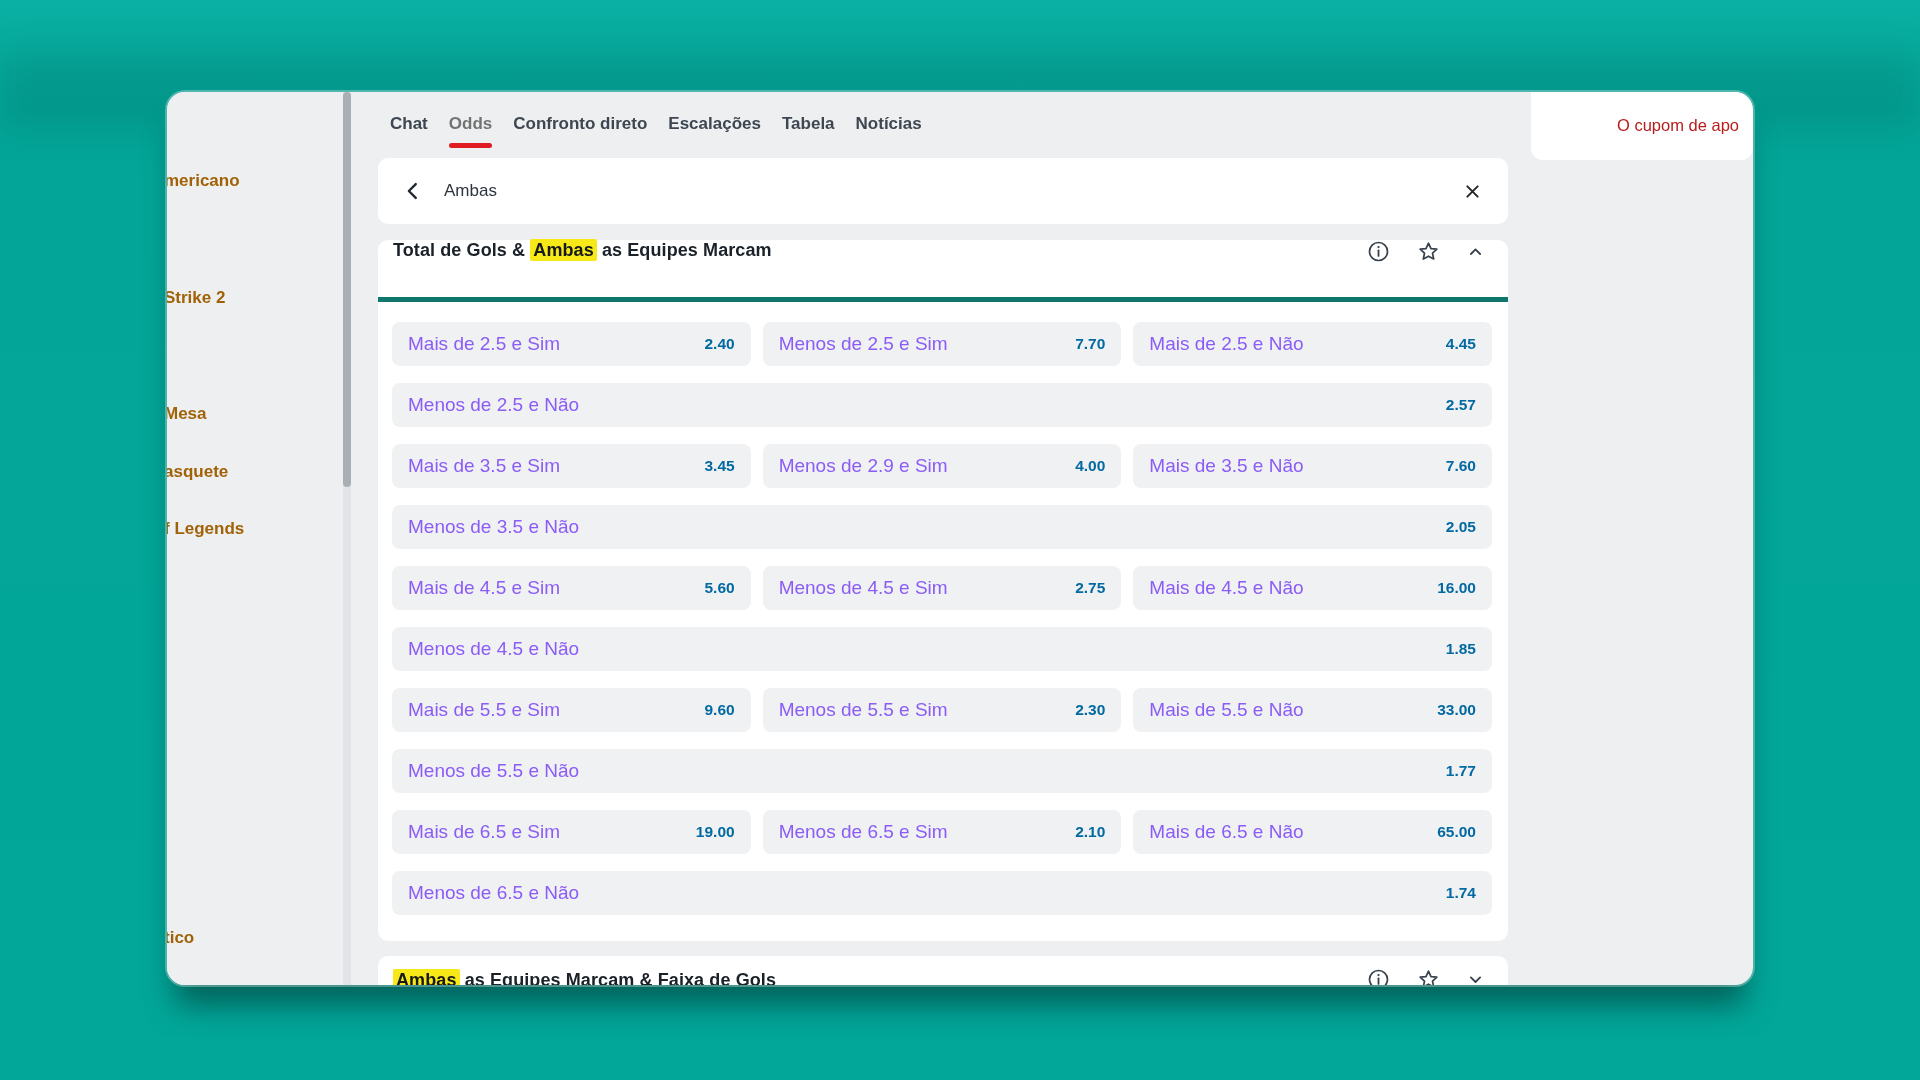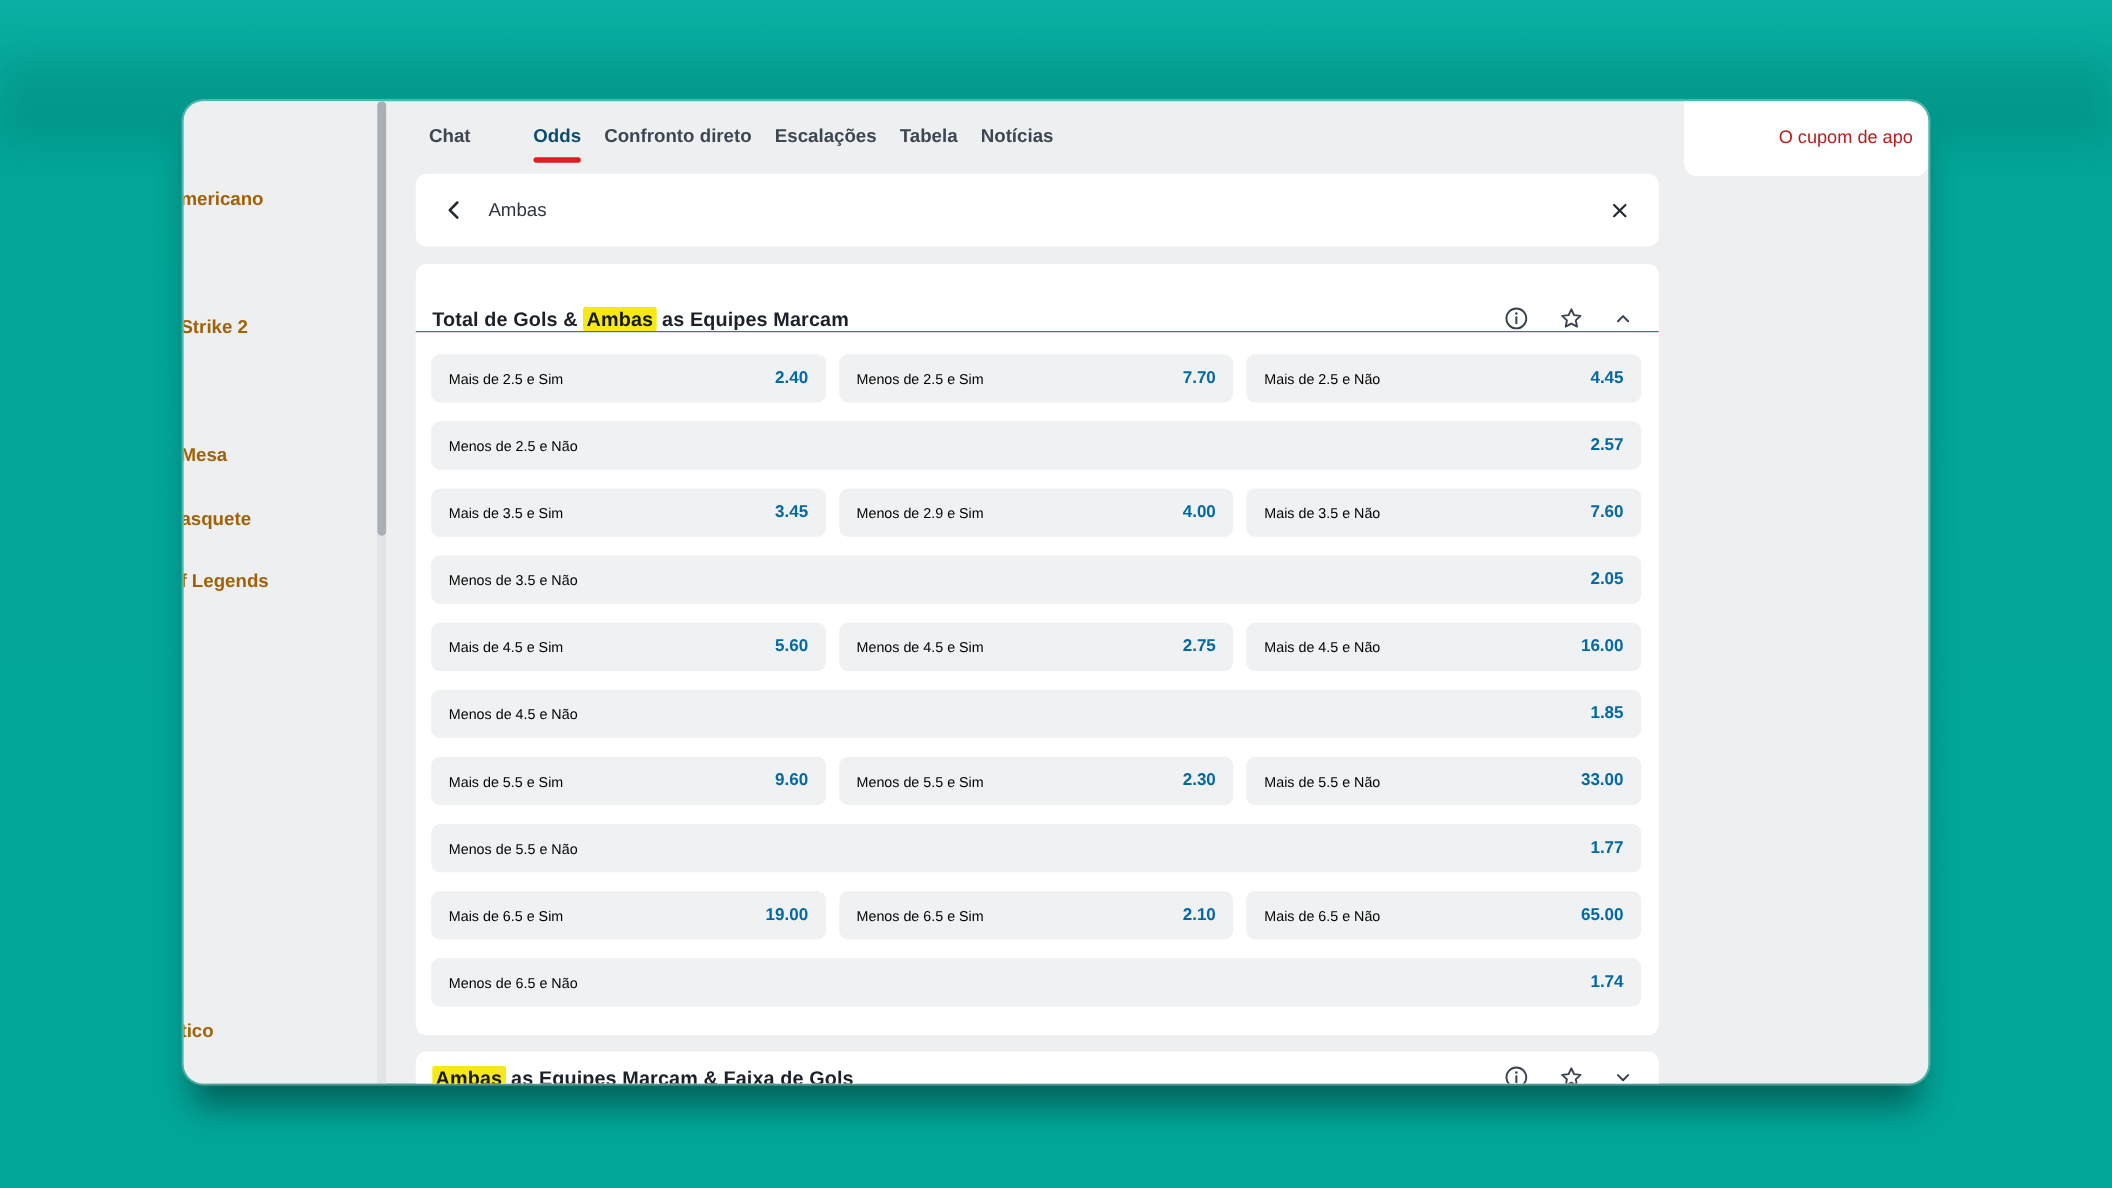--- a/index.html
+++ b/index.html
@@ -24,63 +24,63 @@
   .side-item {
     position:absolute; left:0; width:100%; height:24px; line-height:24px;
     font-size:17px; font-weight:600; color:#a16207; white-space:nowrap;
   }
   .side-item span { margin-left:-3px; display:inline-block; }
   .scroll-track { position:absolute; left:176px; top:0; width:8px; height:100%; background:#e2e5e8; }
   .scroll-thumb { position:absolute; left:0; top:0; width:8px; height:395px; background:#a9afb5; border-radius:4px; }
   
   .tabbar { position:absolute; left:223px; top:22px; display:flex; gap:21px; }
   .tab { position:relative; font-size:17px; font-weight:600; color:#3d4651; padding-bottom:12px; cursor:pointer; white-space:nowrap; }
-  .tab.active { color:#0c4a6e; font-weight:700;margin-left:36px; }
+  .tab.active { color:#737373; font-weight:700; }
   .tab.active::after {
     content:""; position:absolute; left:0; right:0; bottom:-2px; height:5px;
     border-radius:2.5px; background:#e01b22;
   }
   
   .search-card {
     position:absolute; left:211px; top:66px; width:1130px; height:66px;
     background:#fff; border-radius:10px; display:flex; align-items:center;
   }
   .back-icon { width:22px; height:22px; margin-left:24px; color:#23292f; flex:0 0 auto; }
   .search-text { margin-left:20px; font-size:17px; color:#2e353e; }
   .close-icon { width:19px; height:19px; margin-left:auto; margin-right:26px; color:#23292f; cursor:pointer; flex:0 0 auto; }
 
   .market-card {
     position:absolute; left:211px; width:1130px; background:#fff; border-radius:10px;
   }
   .market-1 { top:148px; height:701px; }
   .market-2 { top:864px; height:90px; border-radius:10px 10px 0 0; }
   .m-header {
-    display:flex; align-items:flex-end; height:62px; padding:0 24px 0 15px;
-    border-bottom:1px solid #0f766e;
+    display:flex; align-items:flex-start; height:62px; padding:0 24px 0 15px;
+    border-bottom:5px solid #0f766e;
   }
   .market-2 .m-header { border-bottom:none; height:auto; align-items:flex-start; padding-top:12px; }
   .m-title { font-size:18px; font-weight:700; color:#1b2129; letter-spacing:.1px; }
   .market-2 .m-title { padding-top:2px; }
   .hl { background:#f7e817; color:#15181c; padding:1px 3px; border-radius:2px; }
   .m-icons { margin-left:auto; display:flex; align-items:center; gap:27px; color:#39434e; }
   .m-icons .ic { cursor:pointer; display:block; }
   .ic-info, .ic-star { width:23px; height:23px; }
   .ic-caret { width:17px; height:17px; }
   
   .odds-grid {
     display:grid; grid-template-columns:repeat(3, 1fr);
     column-gap:12px; row-gap:17px; margin:20px 16px 0 14px;
   }
   .odd-btn {
     height:44px; background:#eff1f3; border-radius:8px;
     display:flex; align-items:center; justify-content:space-between;
     padding:0 16px; cursor:pointer;
   }
   .odd-btn.full { grid-column:1 / -1; }
-  .odd-label { font-size:13px; color:#000000; }
+  .odd-label { font-size:19px; color:#8b5cf6; }
   .odd-val { font-size:15.5px; font-weight:700; color:#0369a1; }
   
   .coupon-card {
     position:absolute; left:1364px; top:0; width:222px; height:68px;
     background:#fff; border-radius:0 18px 12px 12px; overflow:visible;
   }
   .coupon-text {
     position:absolute; left:86px; top:24px; font-size:16.5px; color:#b91c1c; white-space:nowrap;
   }
   svg { display:block; }

